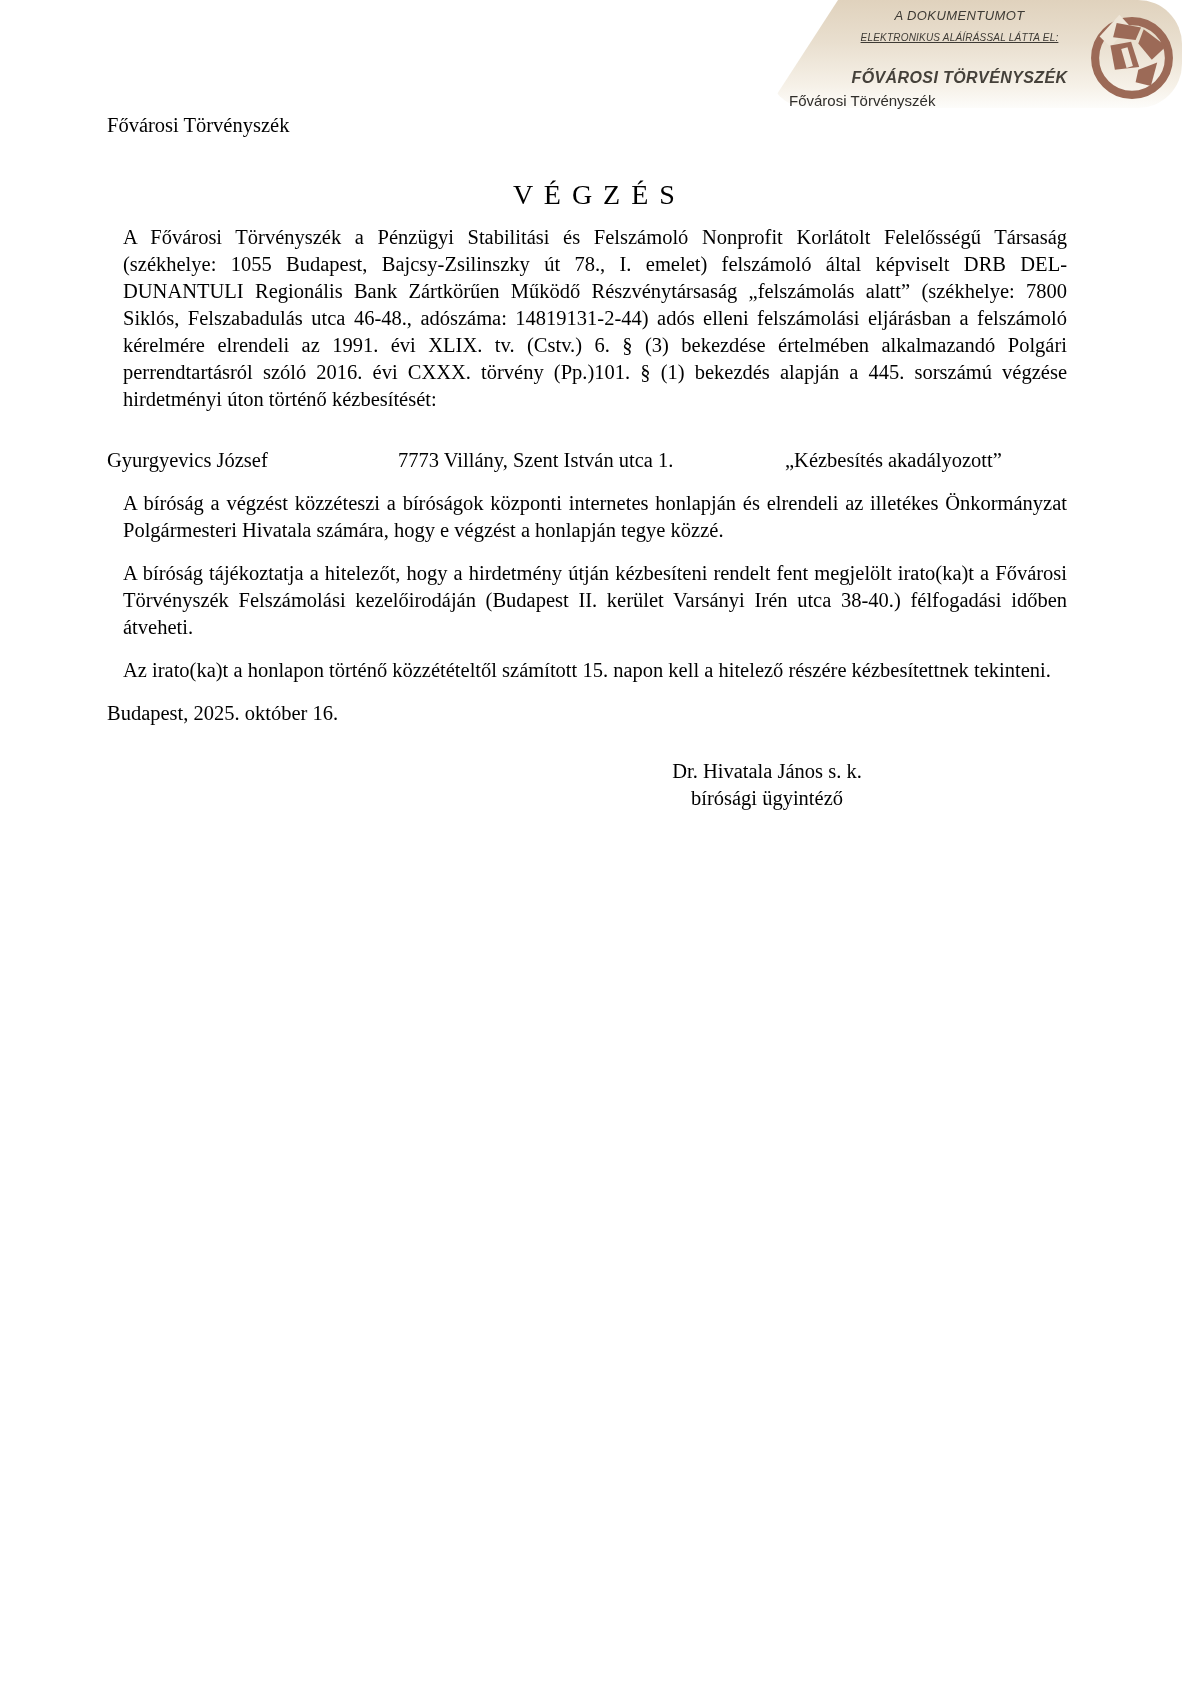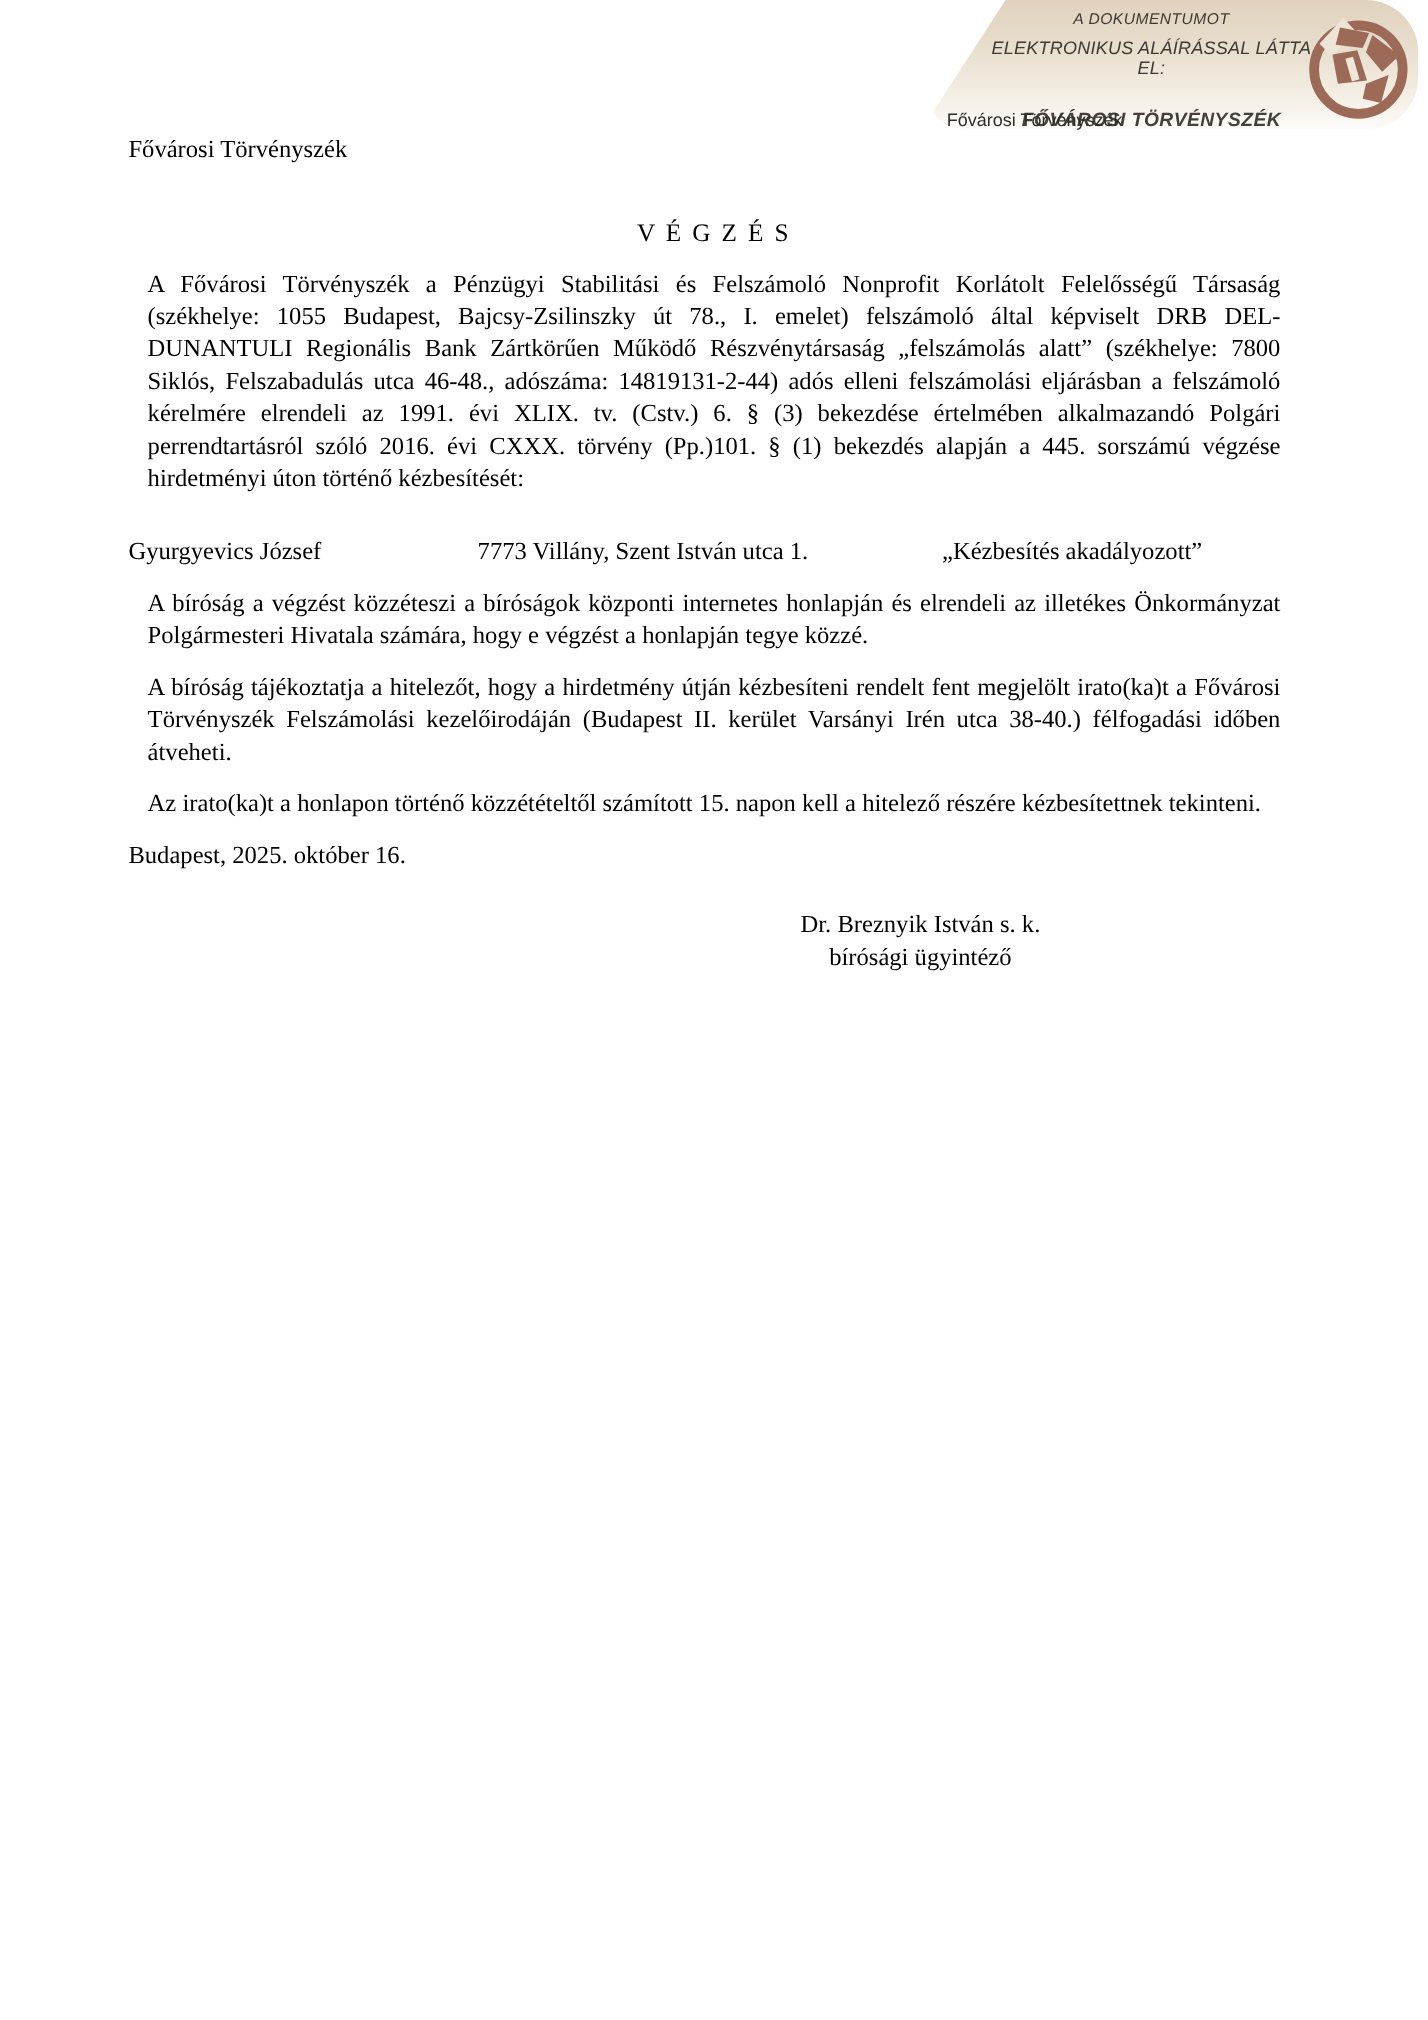--- a/index.html
+++ b/index.html
@@ -28,21 +28,21 @@
     position: absolute;
     left: 54px;
     top: 0;
     width: 275px;
     text-align: center;
     font-family: "Liberation Sans", sans-serif;
     font-style: italic;
     color: #3d3a34;
   }
   .stamp-line1 { margin-top: 8px;  font-size: 13px; letter-spacing: 0.4px; }
-  .stamp-line2 { margin-top: 9px;  font-size: 15px; letter-spacing: 0.2px; }
+  .stamp-line2 { margin-top: 9px;  font-size: 10px; letter-spacing: 0.2px; text-decoration: underline; }
   .stamp-line3 { margin-top: 26px; font-size: 16px; font-weight: bold; letter-spacing: 0.4px; color: #45413a; }
   .stamp-logo {
     position: absolute;
     left: 319px;
     top: 13px;
     width: 90px;
     height: 90px;
   }
   .stamp-overlay {
     position: absolute;
@@ -61,21 +61,21 @@
     top: 112px;
     width: 976px;
     font-size: 20.5px;
     line-height: 27px;
   }
   .header-block div { white-space: nowrap; }
   .doc-title {
     margin-top: 42px;
     text-align: center;
     letter-spacing: 2px;
-    font-size: 21px;
+    font-size: 28px;
   }
   p.body-para {
     margin: 16px;
     text-align: justify;
   }
   .para-1 { margin-top: 73px; }
   .recipient-row {
     margin-top: 34px;
     display: flex;
     width: 100%;
@@ -143,18 +143,18 @@
 
     <p class="body-para para-2">A bíróság a végzést közzéteszi a bíróságok központi internetes honlapján és elrendeli az illetékes Önkormányzat Polgármesteri Hivatala számára, hogy e végzést a honlapján tegye közzé.</p>
 
     <p class="body-para para-3">A bíróság tájékoztatja a hitelezőt, hogy a hirdetmény útján kézbesíteni rendelt fent megjelölt irato(ka)t a Fővárosi Törvényszék Felszámolási kezelőirodáján (Budapest II. kerület Varsányi Irén utca 38-40.) félfogadási időben átveheti.</p>
 
     <p class="body-para para-4">Az irato(ka)t a honlapon történő közzétételtől számított 15. napon kell a hitelező részére kézbesítettnek tekinteni.</p>
 
     <div class="date-line">Budapest, 2025. október 16.</div>
 
     <div class="signature-block">
-      <div>Dr. Breznyik István s. k.</div>
+      <div>Dr. Hivatala János s. k.</div>
       <div>bírósági ügyintéző</div>
     </div>
 
   </div>
 </div>
 
 </body></html>

